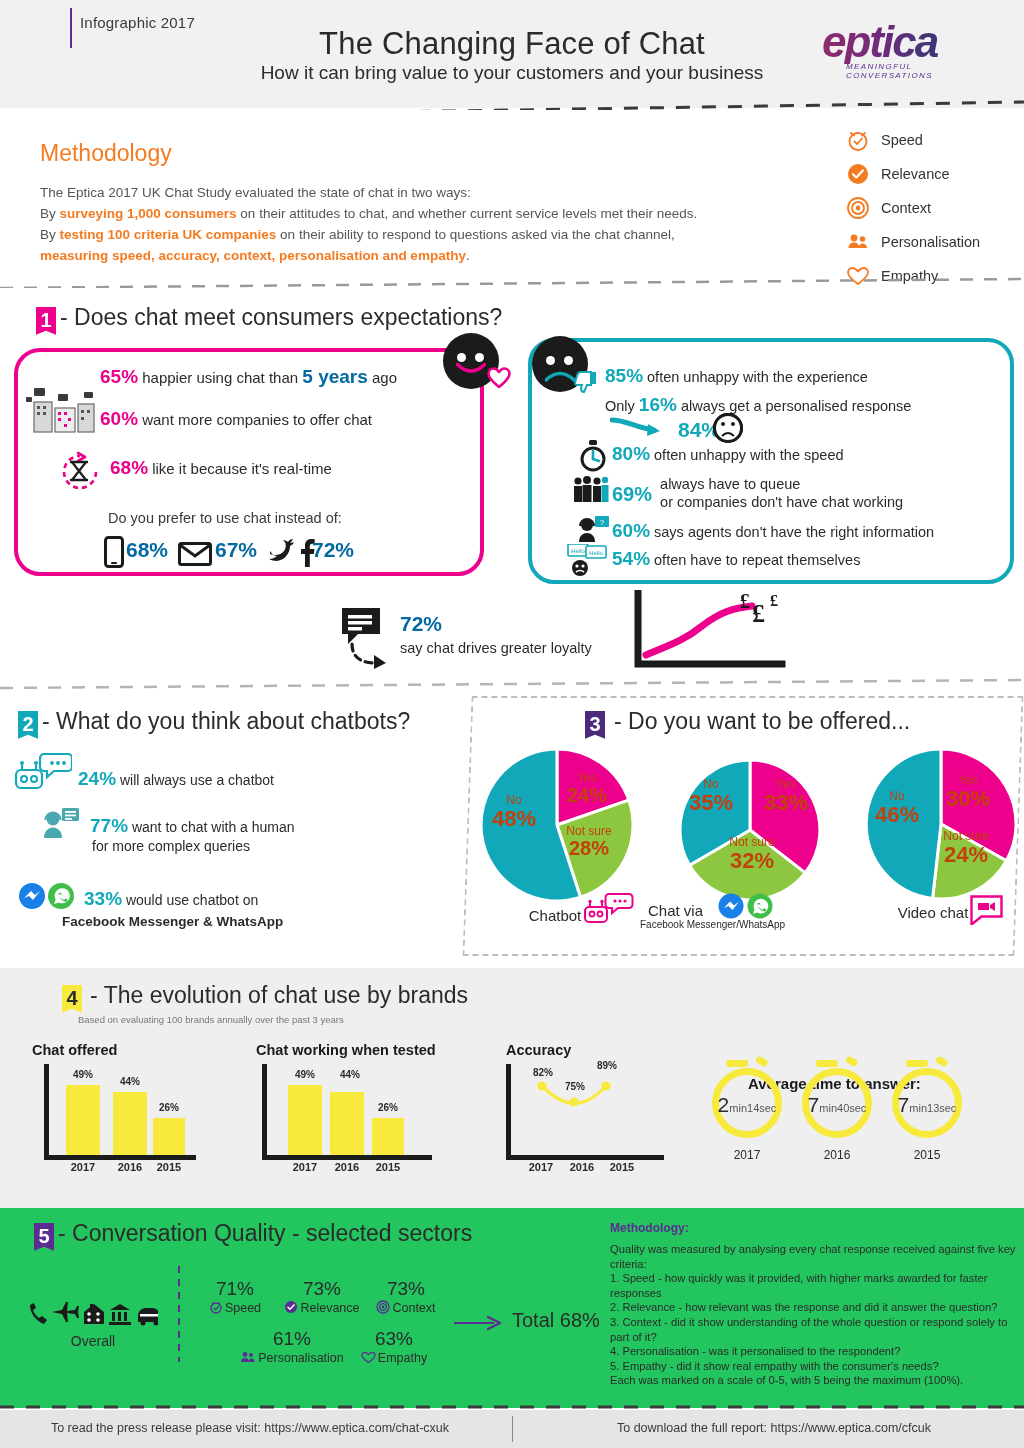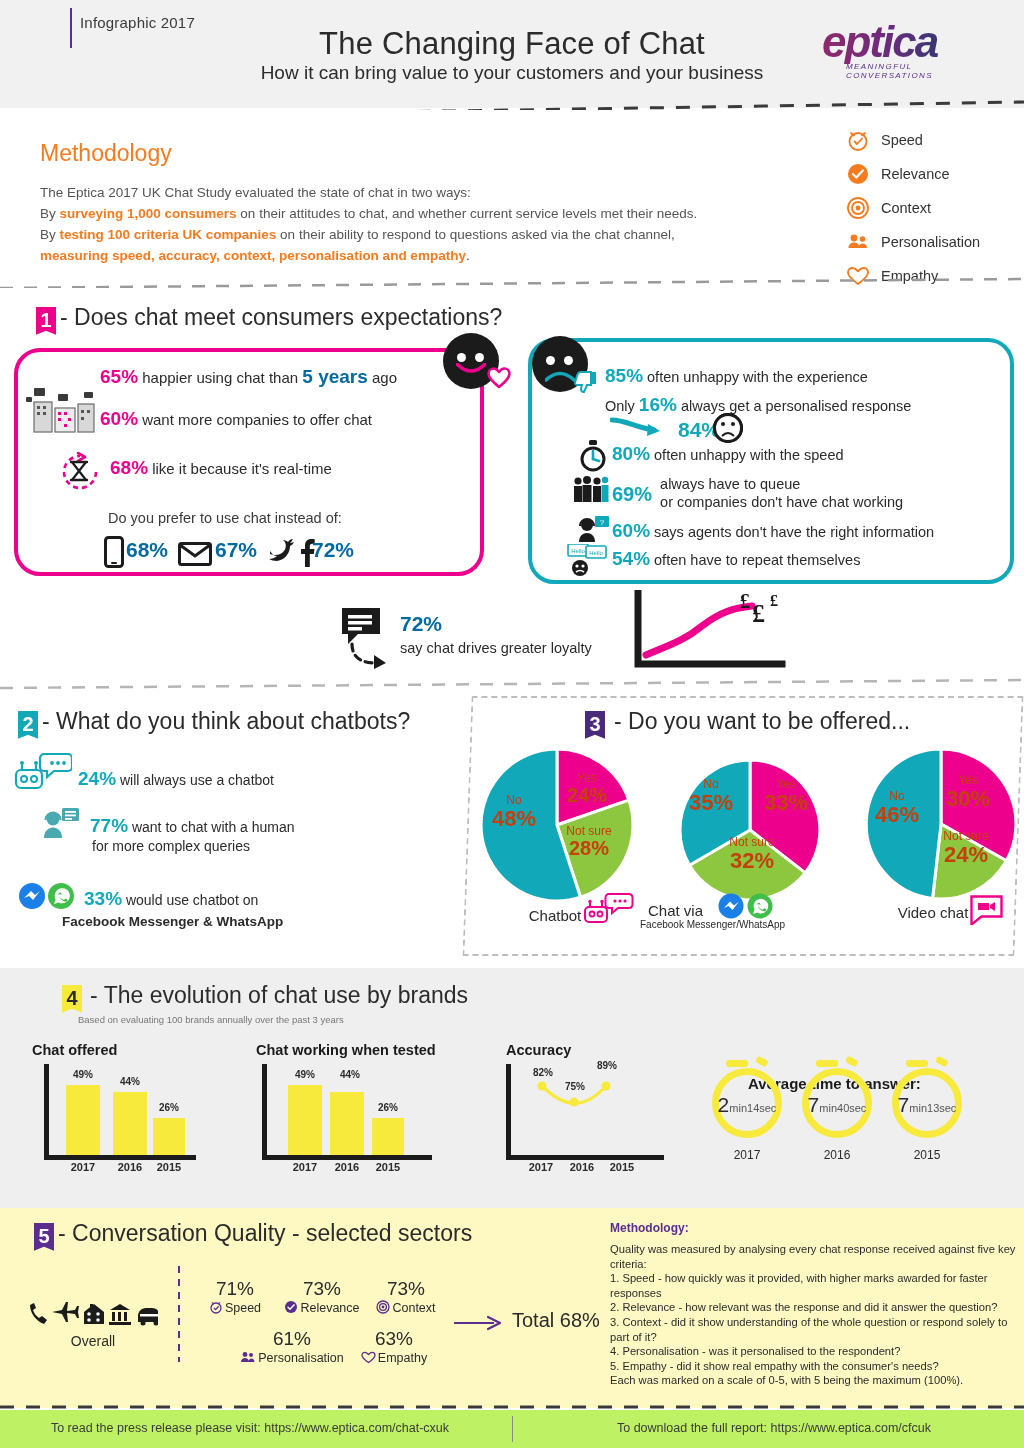--- a/index.html
+++ b/index.html
@@ -113,33 +113,33 @@
   .bar { position:absolute; background:#f7ea3d; }
   .bar-val { position:absolute; font-size:10px; font-weight:bold; color:#2b2b2b; text-align:center; }
   .bar-cat { position:absolute; font-size:11px; font-weight:bold; color:#2b2b2b; text-align:center; }
   .stopw { position:absolute; width:70px; height:70px; border:7px solid #f7ea3d; border-radius:50%; }
   .stopw-txt { position:absolute; width:76px; text-align:center; }
   .stopw-txt .big { font-size:21px; color:#2b2b2b; }
   .stopw-txt .sm { font-size:11px; color:#555; }
   .stopw-yr { position:absolute; width:76px; text-align:center; font-size:12px; color:#2b2b2b; }
 
   
-  #sec5 { position:absolute; left:0; top:1208px; width:1024px; height:200px; background:#fef9c3;padding-left:28px; }
+  #sec5 { position:absolute; left:0; top:1208px; width:1024px; height:200px; background:#22c55e;padding-left:28px; }
   #s5-title { position:absolute; left:34px; top:12px; }
   #s5-divider { position:absolute; left:178px; top:58px; width:2px; height:96px;
     background-image: repeating-linear-gradient(to bottom,#5b2d90 0 7px, transparent 7px 13px); }
   .crit { position:absolute; text-align:center; }
   .crit .cv { font-size:19px; color:#2b2b2b; }
   .crit .cl { font-size:12.5px; color:#2b2b2b; white-space:nowrap; }
   #m2 { position:absolute; left:610px; top:13px; width:410px; }
   #m2-title { font-size:12px; font-weight:bold; color:#5b2d90; margin-bottom:7px; }
   #m2-body { font-size:11.2px; line-height:14.6px; color:#2b2b2b; }
 
   
-  #footer { position:absolute; left:0; top:1410px; width:1024px; height:38px; background:#bef264; }
+  #footer { position:absolute; left:0; top:1410px; width:1024px; height:38px; background:#e5e5e5; }
   #footer .fdiv { position:absolute; left:512px; top:6px; width:1px; height:26px; background:#888; }
   #f-left { position:absolute; left:0; top:11px; width:500px; text-align:center; font-size:12.5px; color:#3a3a3a; }
   #f-right { position:absolute; left:524px; top:11px; width:500px; text-align:center; font-size:12.5px; color:#3a3a3a; }
 </style>
 </head>
 <body>
 
 <div id="page">
 
   <div id="header">

